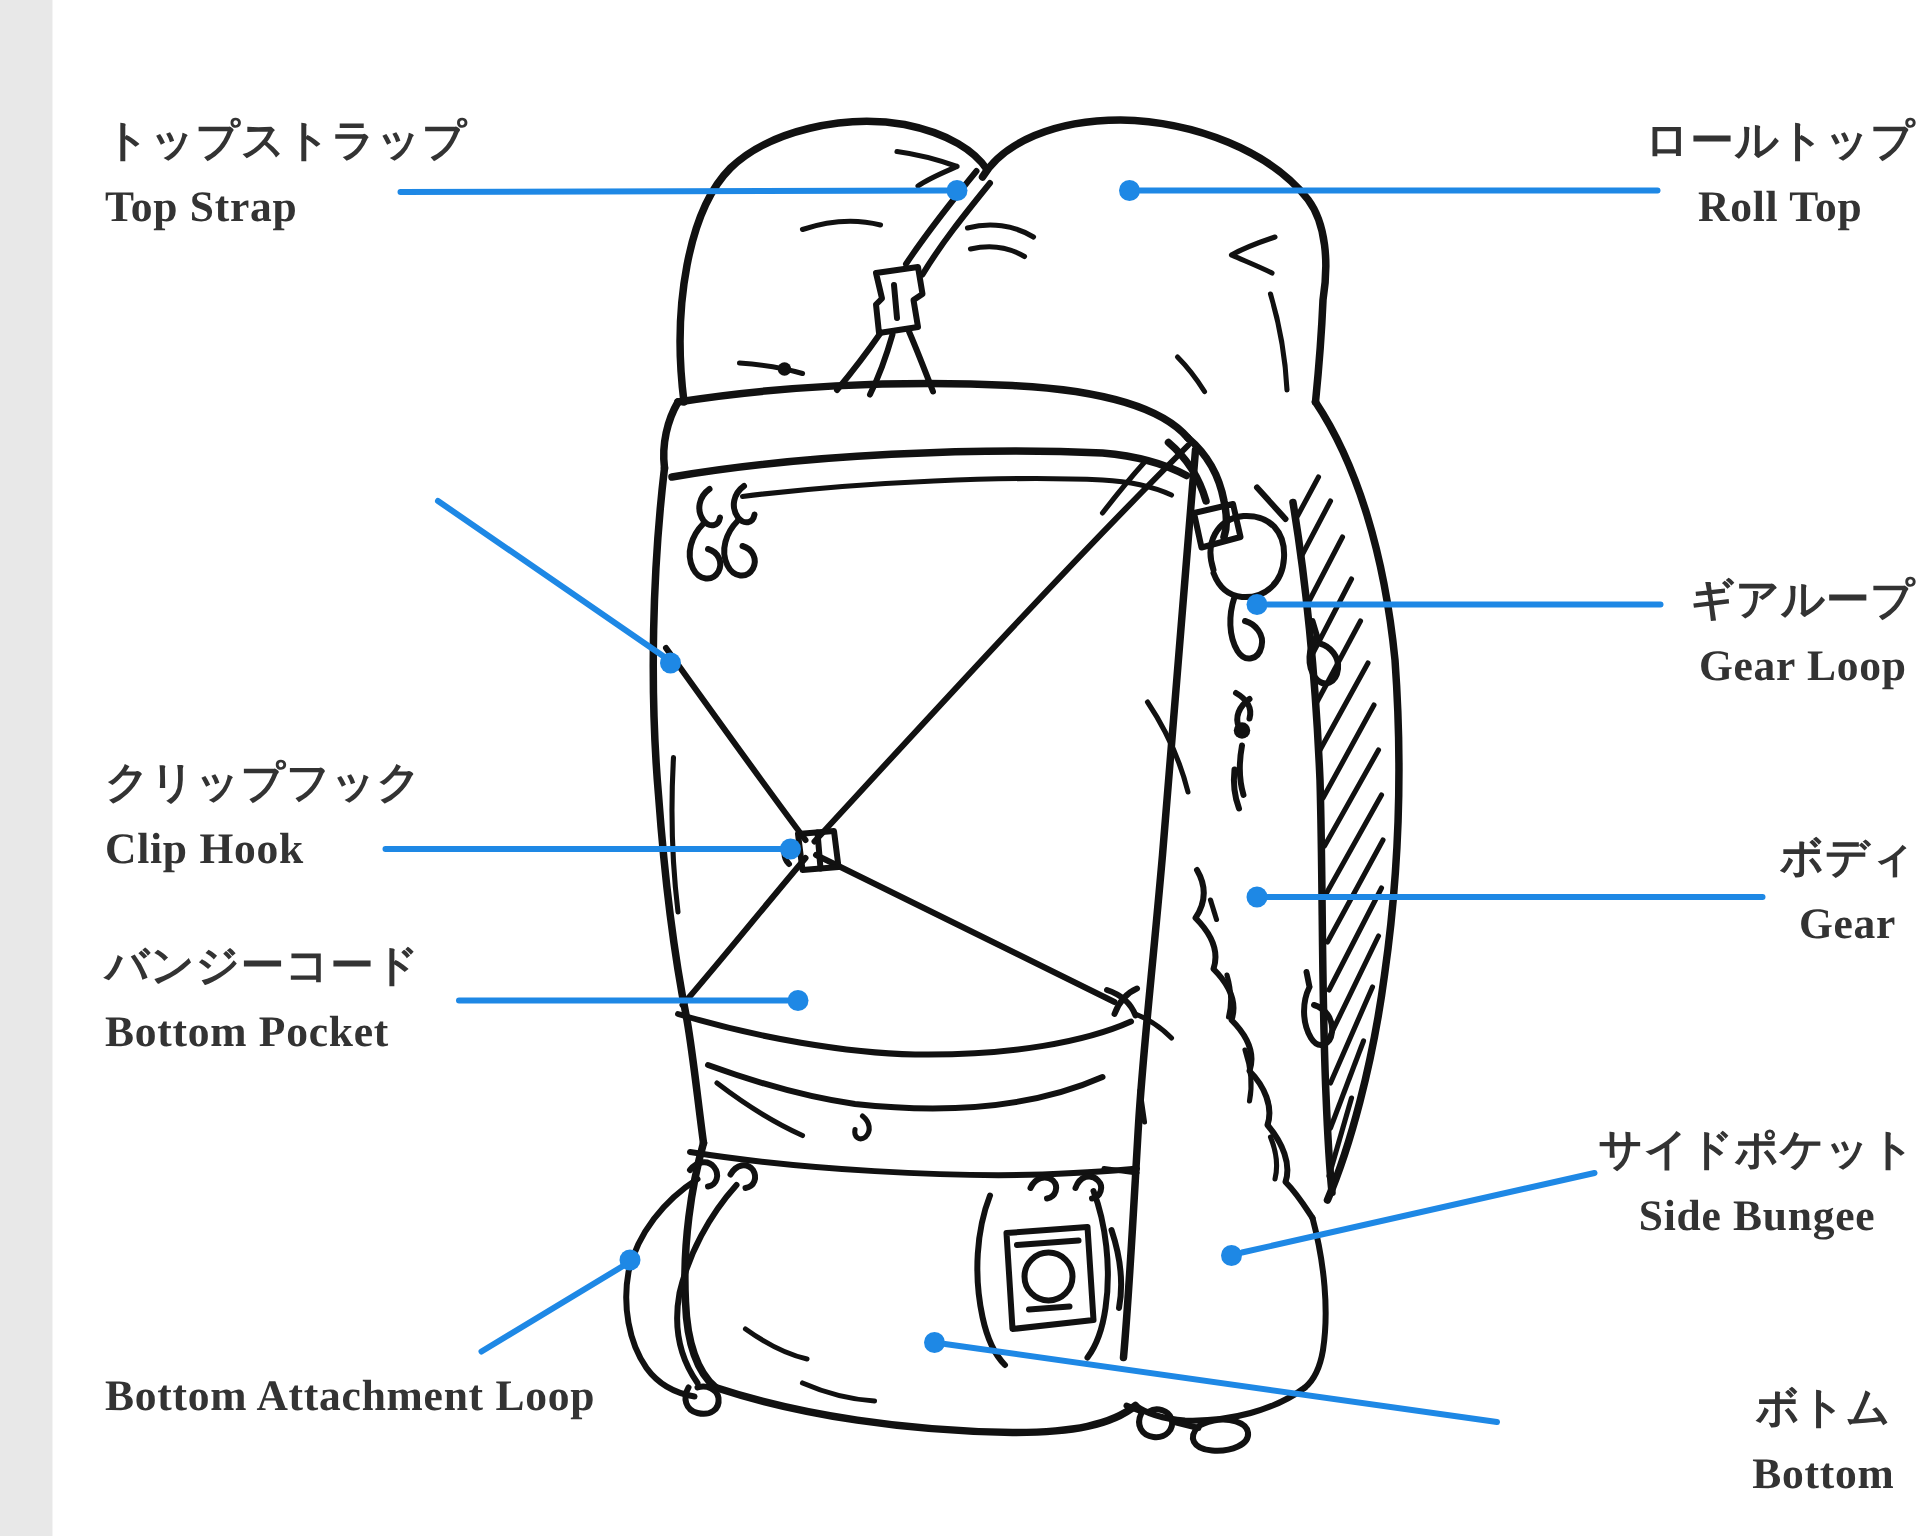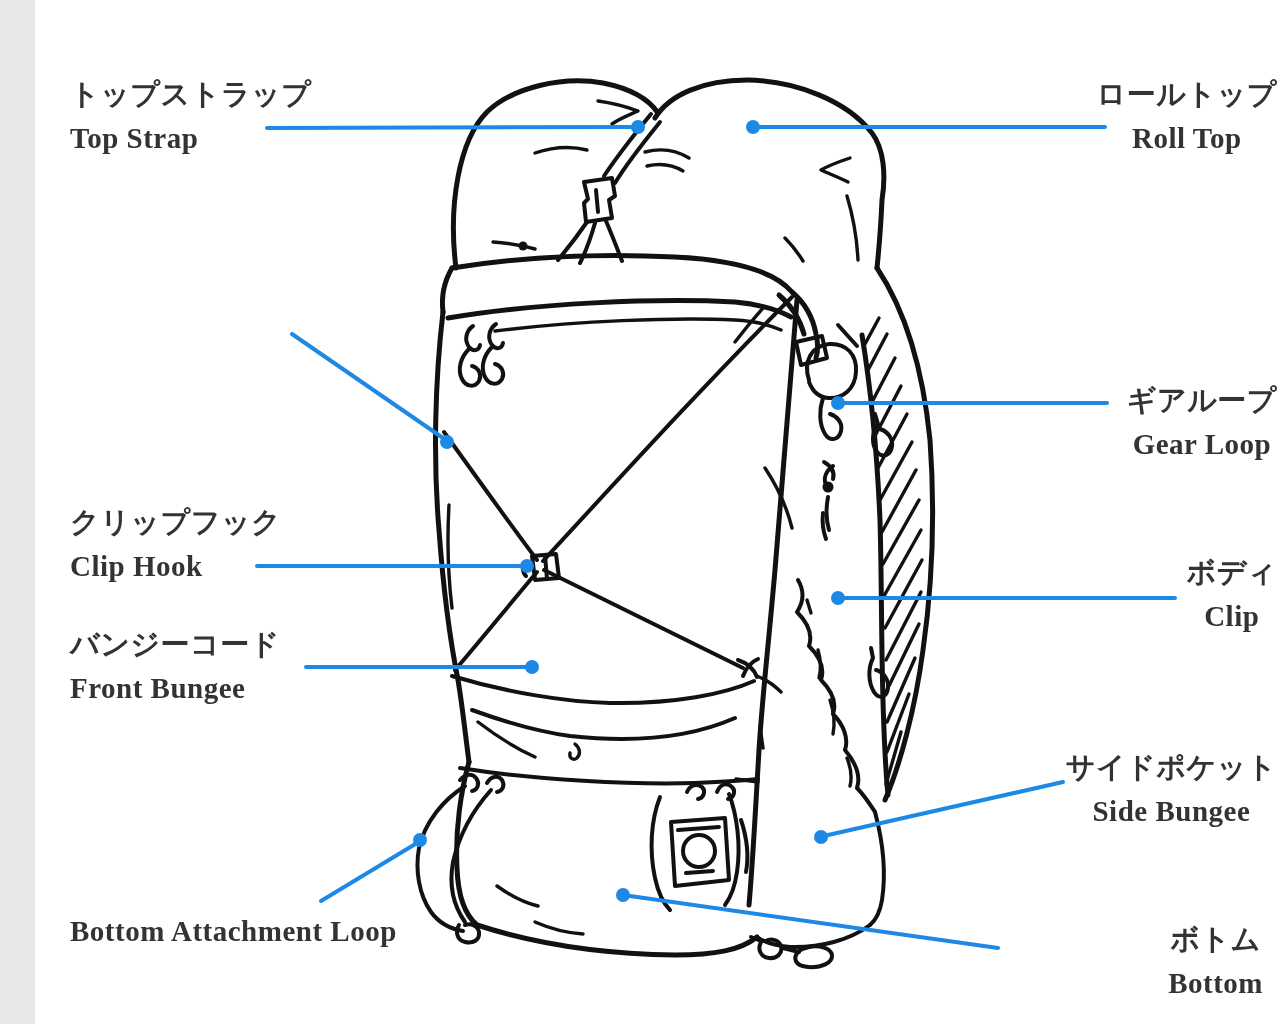--- a/index.html
+++ b/index.html
@@ -252,26 +252,26 @@
     <div>Gear Loop</div>
   </div>
 
   <div class="label" style="left:35px;top:500px">
     <div>クリップフック</div>
     <div>Clip Hook</div>
   </div>
 
   <div class="label right" style="right:38px;top:550px">
     <div>ボディ</div>
-    <div>Clip</div>
+    <div>Gear</div>
   </div>
 
   <div class="label" style="left:35px;top:622px">
     <div>バンジーコード</div>
-    <div>Front Bungee</div>
+    <div>Bottom Pocket</div>
   </div>
 
   <div class="label right" style="right:38px;top:745px">
     <div>サイドポケット</div>
     <div>Side Bungee</div>
   </div>
 
   <div class="label" style="left:35px;top:909px">
     <div>Bottom Attachment Loop</div>
   </div>

